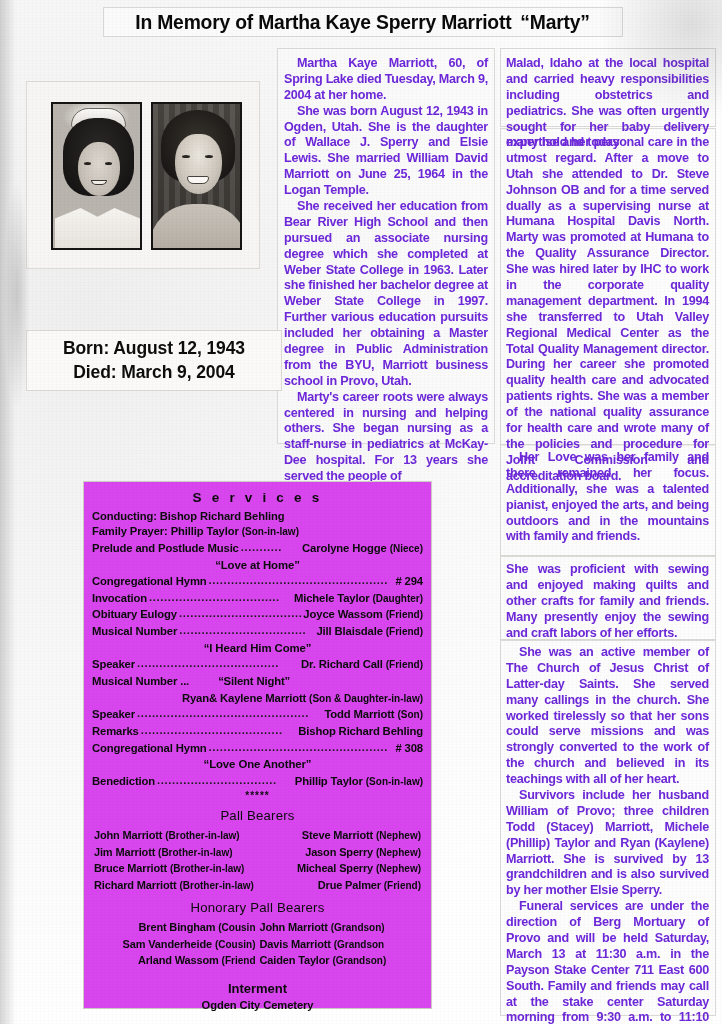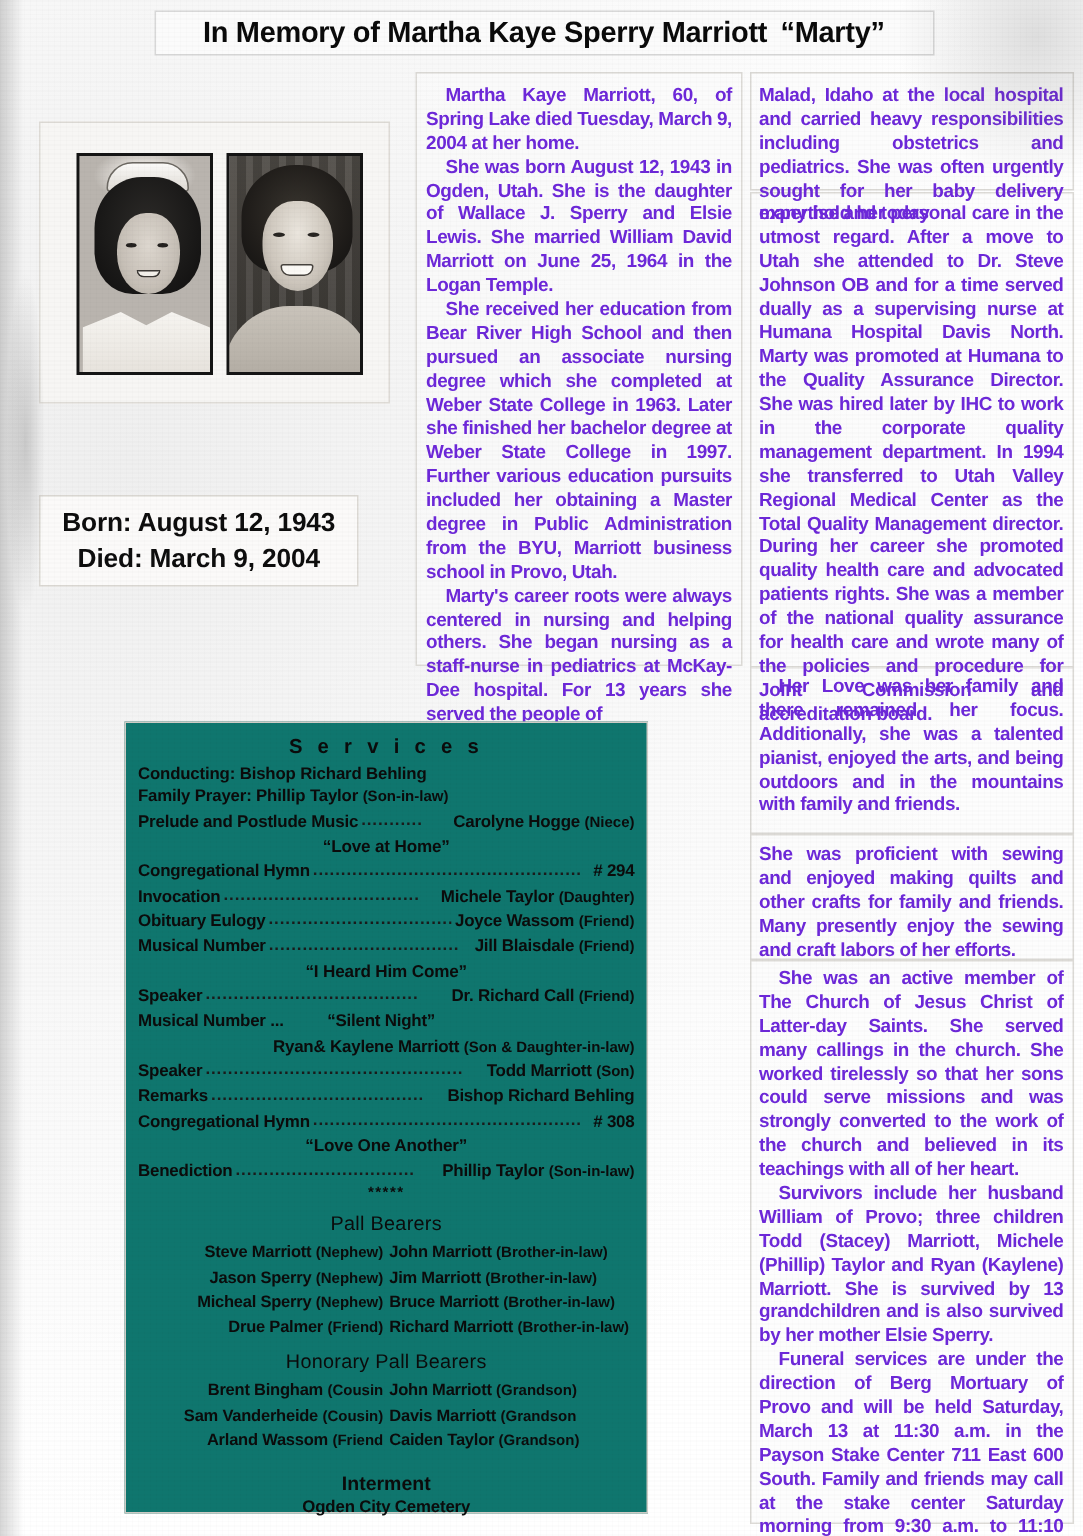--- a/index.html
+++ b/index.html
@@ -137,21 +137,21 @@
   .p2 .eyeR { left: 52px; top: 51px; }
   .p2 .mouth { position:absolute; left: 34px; top: 72px; width: 22px; height:8px; background:#fbf9f5; border:1px solid #46423d; border-radius: 3px 3px 10px 10px; }
   .p2 .shoulders {
     position:absolute; left:-4px; bottom:0; width: 99px; height: 44px;
     background: linear-gradient(#c9c3ba, #b4aea5);
     border-radius: 44px 44px 0 0;
   }
 
   .dates-clip {
     position: absolute;
-    left: 26px; top: 330px; width: 213px; height: 61px;
+    left: 26px; top: 330px; width: 256px; height: 61px;
     background: #fbfaf9;
     border: 1px solid #dcd9d4;
     display: flex; flex-direction: column;
     align-items: center; justify-content: center;
     z-index: 10;
   }
   .dates-line { font-size: 17.5px; font-weight: bold; letter-spacing: -0.1px; line-height: 1.32; }
 
   
   .col {
@@ -183,21 +183,21 @@
   .cb-colR1  { left: 500px; top: 48px;  width: 216px; height: 79px; }
   .cb-colR2  { left: 500px; top: 128px; width: 216px; height: 318px; }
   .cb-colR3  { left: 500px; top: 444px; width: 216px; height: 112px; }
   .cb-colR4  { left: 500px; top: 556px; width: 216px; height: 84px; }
   .cb-colR5  { left: 500px; top: 640px; width: 216px; height: 376px; }
 
   
   .services-box {
     position: absolute;
     left: 83px; top: 481px; width: 349px; height: 528px;
-    background: #0f766e;
+    background: #d946ef;
     border: 1px solid #cfccc6;
     z-index: 12;
     padding: 6px 8px 0 8px;
     font-weight: bold;
     color: #0b0b0b;
   }
   .svc-title {
     text-align: center;
     font-size: 13.5px;
     font-weight: bold;
@@ -428,31 +428,31 @@
   <div class="svc-row">
     <span class="lbl">Benediction</span>
     <span class="dots">................................</span>
     <span class="val"><span>Phillip Taylor</span> <span class="rel">(Son-in-law)</span></span>
   </div>
 
   <div class="stars">*****</div>
 
   <div class="sec-head">Pall Bearers</div>
   <div class="bearers">
+    <div class="bcol left">
+      <div><span>John Marriott</span> <span class="rel">(Brother-in-law)</span></div>
+      <div><span>Jim Marriott</span> <span class="rel">(Brother-in-law)</span></div>
+      <div><span>Bruce Marriott</span> <span class="rel">(Brother-in-law)</span></div>
+      <div><span>Richard Marriott</span> <span class="rel">(Brother-in-law)</span></div>
+    </div>
     <div class="bcol right">
       <div><span>Steve Marriott</span> <span class="rel">(Nephew)</span></div>
       <div><span>Jason Sperry</span> <span class="rel">(Nephew)</span></div>
       <div><span>Micheal Sperry</span> <span class="rel">(Nephew)</span></div>
       <div><span>Drue Palmer</span> <span class="rel">(Friend)</span></div>
-    </div>
-    <div class="bcol left">
-      <div><span>John Marriott</span> <span class="rel">(Brother-in-law)</span></div>
-      <div><span>Jim Marriott</span> <span class="rel">(Brother-in-law)</span></div>
-      <div><span>Bruce Marriott</span> <span class="rel">(Brother-in-law)</span></div>
-      <div><span>Richard Marriott</span> <span class="rel">(Brother-in-law)</span></div>
     </div>
   </div>
 
   <div class="sec-head">Honorary Pall Bearers</div>
   <div class="bearers">
     <div class="bcol right">
       <div><span>Brent Bingham</span> <span class="rel">(Cousin</span></div>
       <div><span>Sam Vanderheide</span> <span class="rel">(Cousin)</span></div>
       <div><span>Arland Wassom</span> <span class="rel">(Friend</span></div>
     </div>

